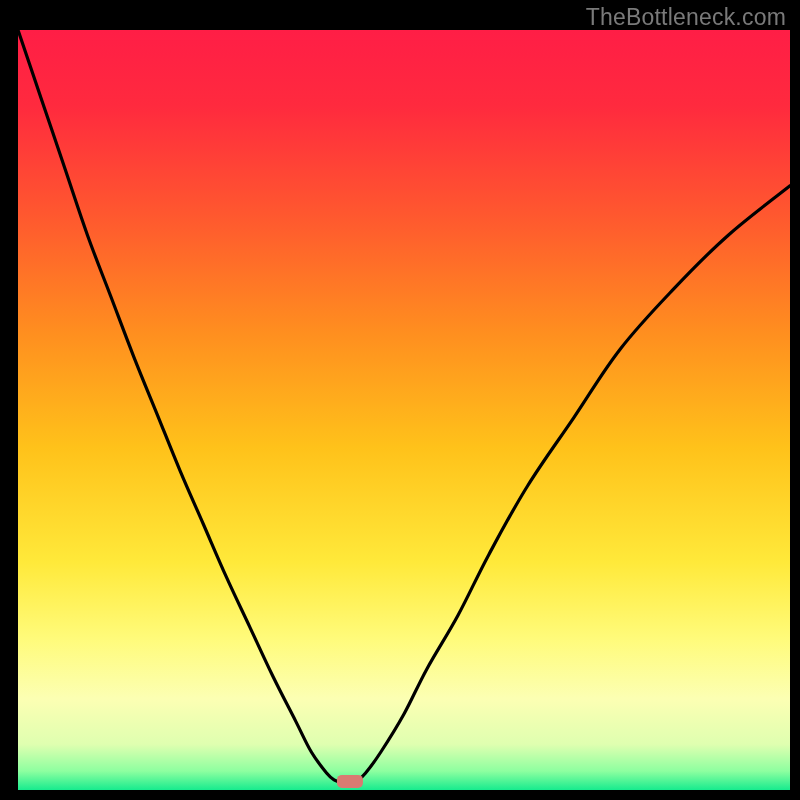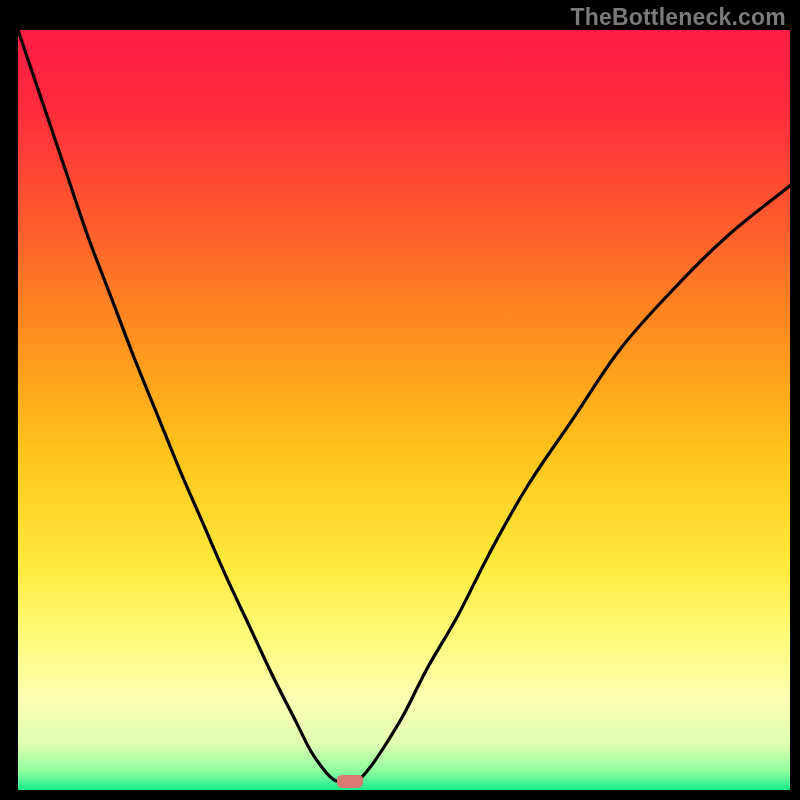--- a/index.html
+++ b/index.html
@@ -15,21 +15,21 @@
     height: 800px;
     background: #000;
     position: relative;
   }
   .watermark {
     position: absolute;
     top: 4px;
     right: 14px;
     color: #7a7a7a;
     font-size: 23px;
-    font-weight: 700;
+    font-weight: 400;
     letter-spacing: 0.2px;
     z-index: 10;
   }
   svg {
     display: block;
   }
 </style>
 </head>
 <body>
 

